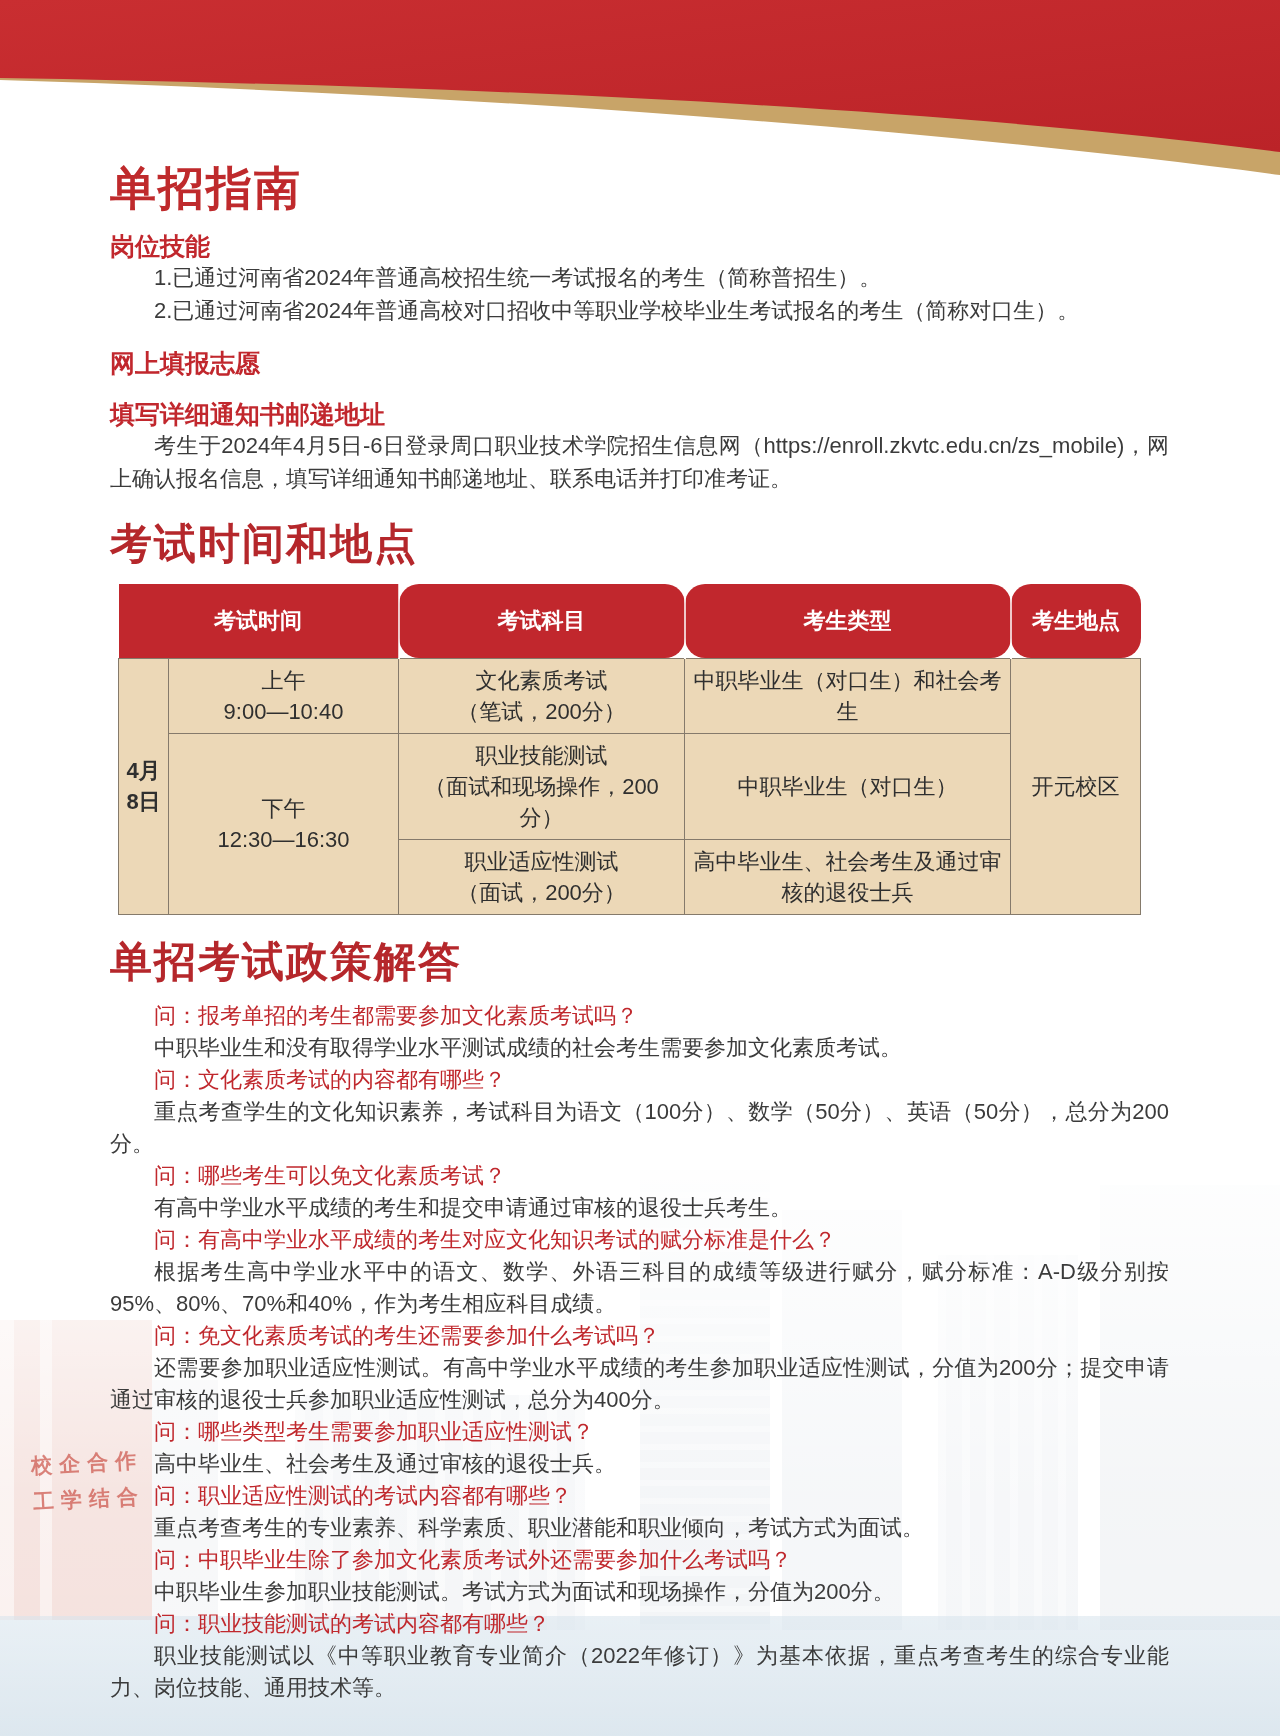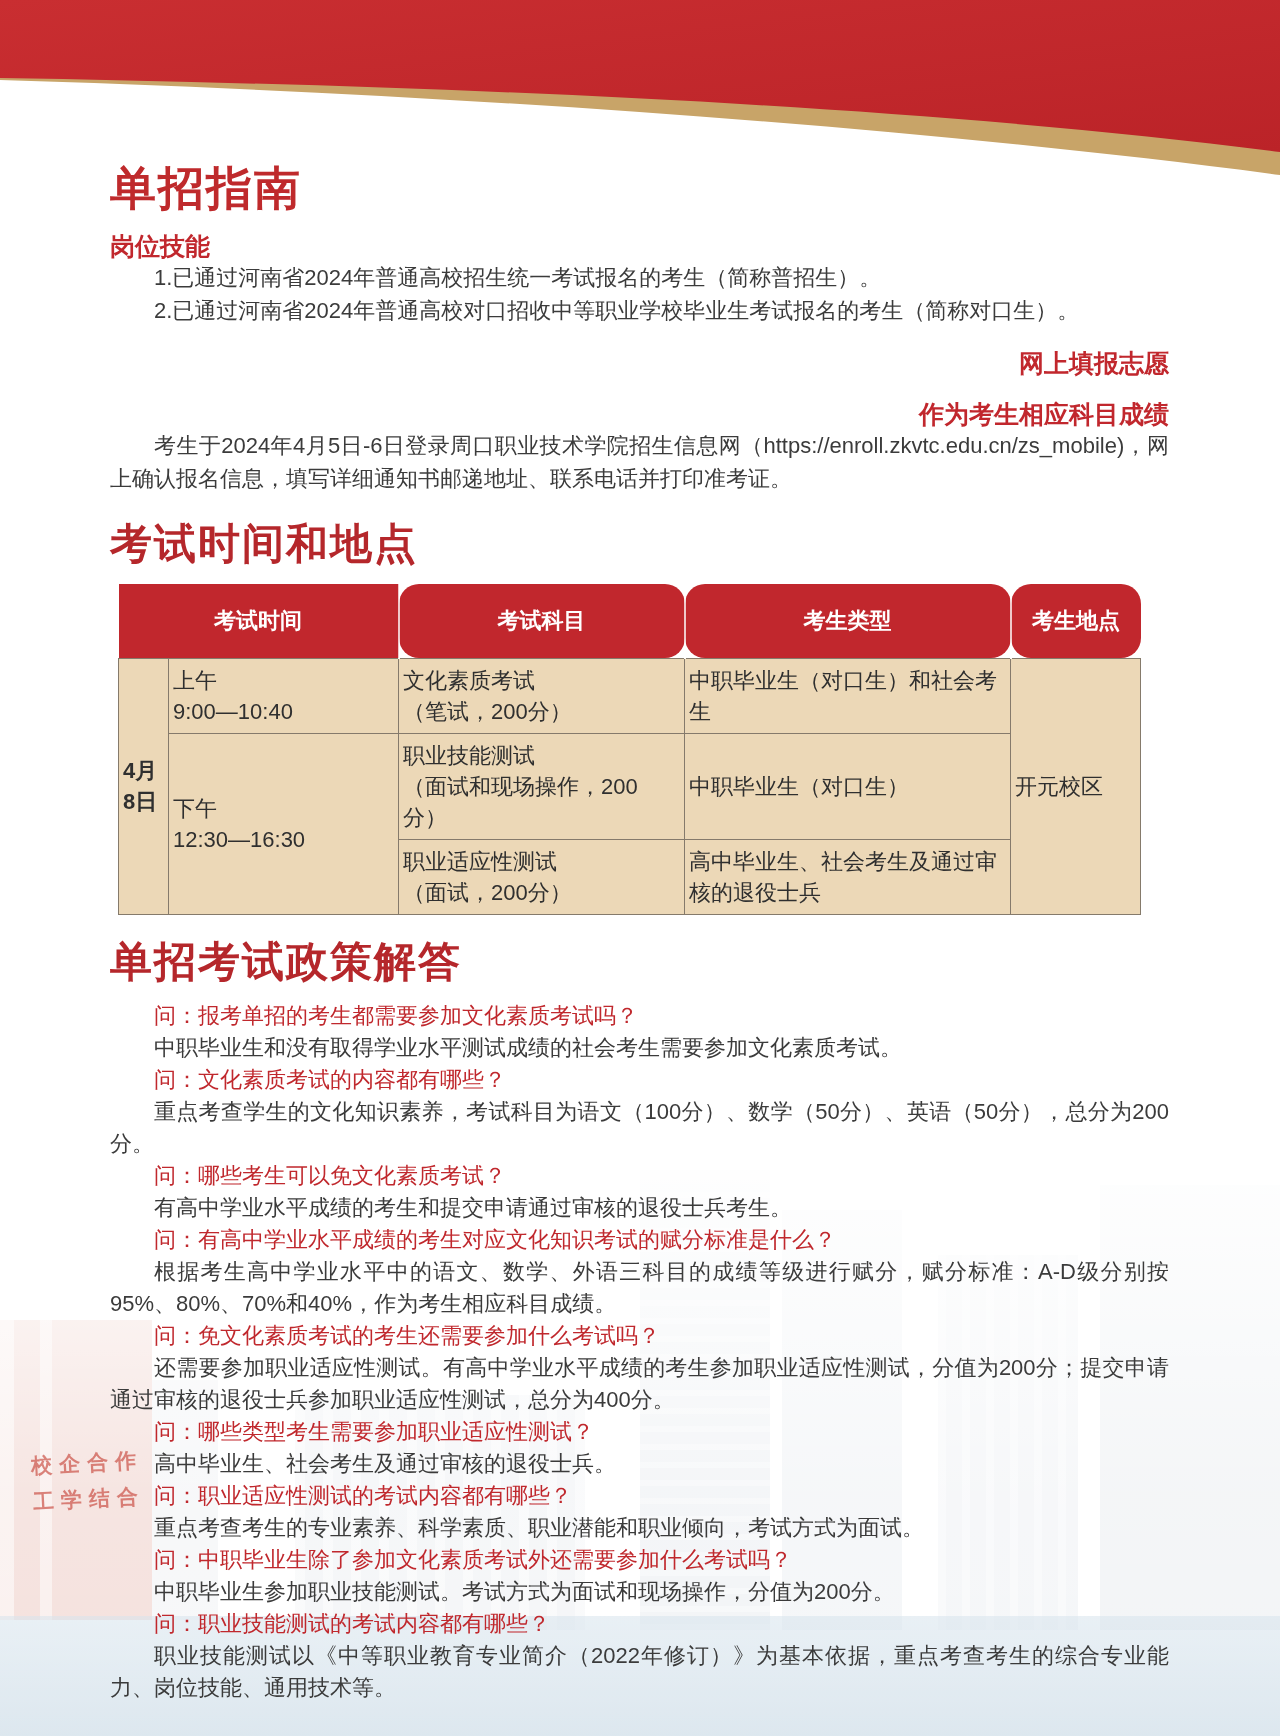--- a/index.html
+++ b/index.html
@@ -29,35 +29,35 @@
            background-blend-mode:normal; }
   .bg-wash { position:absolute; inset:0;
              background:linear-gradient(180deg, #ffffff 0%, rgba(255,255,255,.82) 28%, rgba(255,255,255,.58) 60%, rgba(255,255,255,.5) 100%); }
   .watermark { position:absolute; left:32px; top:315px; color:rgba(197,62,50,.62);
                font-size:21px; font-weight:bold; letter-spacing:7px; line-height:36px;
                transform:rotate(-3deg); }
   
   .content { position:absolute; inset:0; z-index:2; padding:118px 111px 0 110px;margin-top:44px; }
   .h-main { font-size:46px; font-weight:bold; color:#bf2a2c; line-height:52px; letter-spacing:2px; }
   .h-sub  { font-size:25px; font-weight:bold; color:#c1272d; line-height:30px; margin-top:17px; }
-  .h-sub.mt { margin-top:21px;text-align:right; }
+  .h-sub.mt { margin-top:21px; }
   p.body  { font-size:22px; color:#3b3b3b; line-height:33px; text-indent:2em; text-align:justify; }
   .h-section { font-size:42px; font-weight:bold; color:#b5272b; line-height:48px; letter-spacing:2px; }
   .h-exam { margin-top:25px; }
   .h-qa   { margin-top:23px; }
   
   table.exam { border-collapse:collapse; margin:16px 0 0 8px; width:1022px; table-layout:fixed; }
   table.exam th {
     background:#c1272d; color:#ffffff; font-size:22px; font-weight:bold;
     height:74px; text-align:center; border:none;
   }
   table.exam th + th { border-left:2px solid rgba(255,255,255,.75);border-radius:20px; }
   table.exam td {
     background:#ecd8b7; border:1px solid #857a6b; color:#2f2f2f;
-    font-size:22px; vertical-align:middle; padding:6px 4px; line-height:31px;
+    font-size:22px; text-align:center; vertical-align:middle; padding:6px 4px; line-height:31px;
   }
   tr.r1 td { height:71px; } tr.r2 td { height:94px; } tr.r3 td { height:73px; }
   td.date-cell { font-weight:bold; line-height:40px; word-break:break-all; padding:6px 12px; }
   .cell-2line span { display:block; }
   
   .qa-list { margin-top:14px; }
   .qa-list p { font-size:22px; line-height:32px; text-indent:2em; text-align:justify; }
   .qa-list p.q { color:#c0282d; }
   .qa-list p.a { color:#3b3b3b; }
 </style>
@@ -96,21 +96,21 @@
   <div class="content">
 
     <div class="h-main">单招指南</div>
 
     <div class="h-sub">岗位技能</div>
     <p class="body">1.已通过河南省2024年普通高校招生统一考试报名的考生（简称普招生）。</p>
     <p class="body">2.已通过河南省2024年普通高校对口招收中等职业学校毕业生考试报名的考生（简称对口生）。</p>
 
     <div class="h-sub mt">网上填报志愿</div>
 
-    <div class="h-sub mt">作为考生相应科目成绩</div>
+    <div class="h-sub mt">填写详细通知书邮递地址</div>
     <p class="body">考生于2024年4月5日-6日登录周口职业技术学院招生信息网（https://enroll.zkvtc.edu.cn/zs_mobile)，网上确认报名信息，填写详细通知书邮递地址、联系电话并打印准考证。</p>
 
     <div class="h-section h-exam">考试时间和地点</div>
 
     <table class="exam">
       <colgroup>
         <col style="width:50px">
           <col style="width:230px">
           <col style="width:286px">
         <col style="width:326px">

